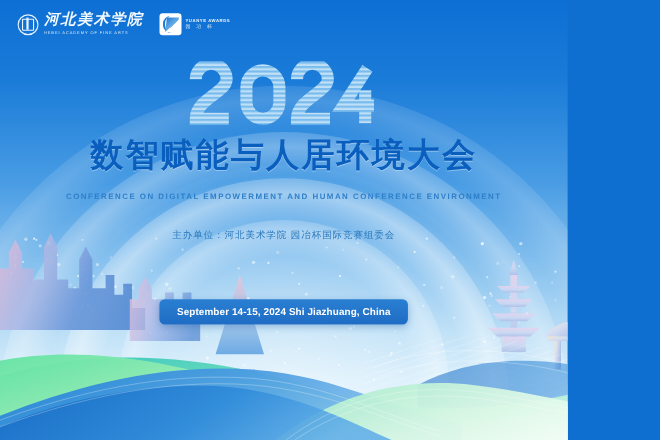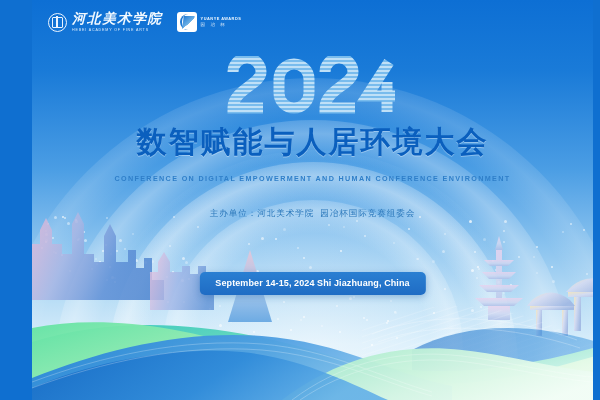--- a/index.html
+++ b/index.html
@@ -1,22 +1,21 @@
 <!DOCTYPE html>
 <html><head>
 <meta charset="utf-8">
 <style>
   * { margin:0; padding:0; box-sizing:border-box; }
   html,body { width:600px; height:400px; overflow:hidden; background:#0f6fd0; }
   body { font-family:"Liberation Sans", sans-serif; }
 
   .poster {
-    position:relative; width:561px; height:400px; overflow:hidden;
+    position:relative; width:516px; height:400px; overflow:hidden;
     background:linear-gradient(180deg,#0d6fd4 0%, #1a7bd8 18%, #4a9de4 42%, #8cc4ef 62%, #bcdff6 76%, #d9eefb 86%, #eaf6fd 100%);
-    margin-left:32px;
   }
 
   
   .arc { position:absolute; border-radius:50%; pointer-events:none; }
   .arc-1 { left:50%; top:78px; width:640px; height:640px; margin-left:-320px;
            background:radial-gradient(circle at 50% 50%, rgba(255,255,255,0.00) 62%, rgba(255,255,255,0.16) 68%, rgba(255,255,255,0.04) 74%, rgba(255,255,255,0) 78%); }
   .arc-2 { left:50%; top:120px; width:520px; height:520px; margin-left:-260px;
            background:radial-gradient(circle at 50% 50%, rgba(255,255,255,0.00) 60%, rgba(255,255,255,0.30) 67%, rgba(255,255,255,0.10) 73%, rgba(255,255,255,0) 78%); }
   .arc-3 { left:50%; top:162px; width:410px; height:410px; margin-left:-205px;
            background:radial-gradient(circle at 50% 50%, rgba(255,255,255,0.00) 58%, rgba(255,255,255,0.42) 66%, rgba(255,255,255,0.14) 73%, rgba(255,255,255,0) 79%); }
@@ -60,21 +59,21 @@
 
   
   .title-cn { position:absolute; left:0; right:0; top:127px; text-align:center; z-index:35;
               font-family:"DejaVu Sans", sans-serif; font-size:30px; font-weight:700;
               color:#0a5fbe; letter-spacing:2px; line-height:1;
               text-shadow:0 1px 0 rgba(255,255,255,.35); }
   .title-en { position:absolute; left:0; right:0; top:174px; text-align:center; z-index:35;
               font-family:"Liberation Sans", sans-serif; font-size:7.2px; font-weight:700;
               color:#2f7fc9; letter-spacing:1.35px; }
   .organizer { position:absolute; left:0; right:0; top:208px; text-align:center; z-index:35;
-               font-family:Liberation Mono, monospace; font-size:8.6px; color:#2b78bb;
+               font-family:Liberation Sans, sans-serif; font-size:8.6px; color:#2b78bb;
                letter-spacing:.9px; }
 
   
   .badge { position:absolute; left:50%; top:272px; transform:translateX(-50%); z-index:38;
            background:linear-gradient(180deg,#2a7fd2 0%, #1f6cc4 100%);
            border-radius:5px; padding:5px 16px 6px 16px; text-align:center;
            box-shadow:0 2px 7px rgba(18,80,150,.30); }
   .badge-cn { font-family:"DejaVu Sans", sans-serif; font-size:9px; color:#ffffff;
               letter-spacing:.4px; line-height:1.35; white-space:nowrap; }
   .badge-en { font-family:"Liberation Sans", sans-serif; font-size:9px; color:#ffffff;

